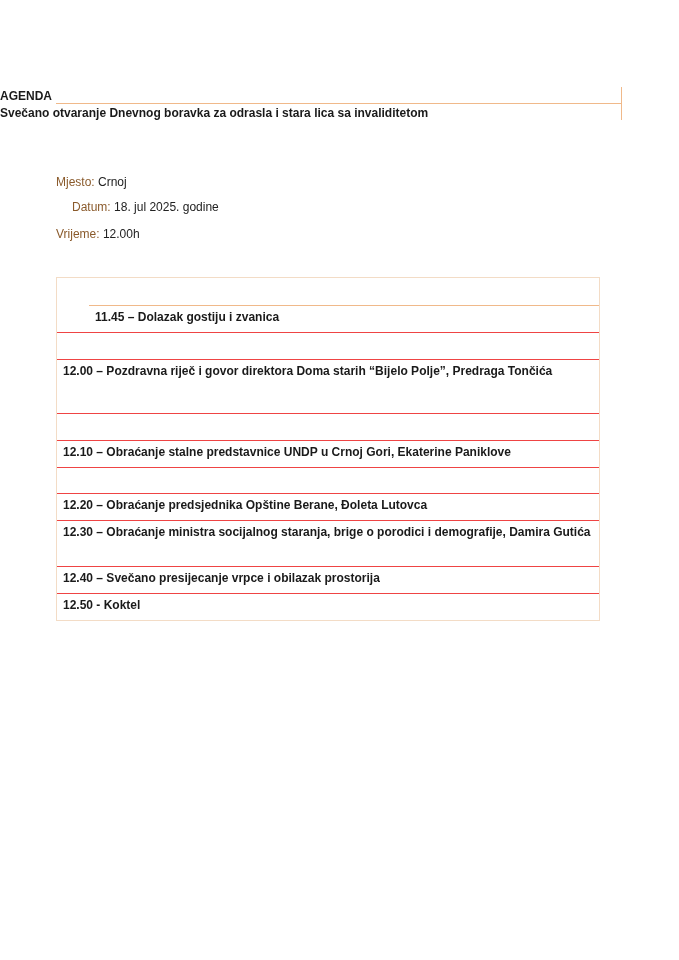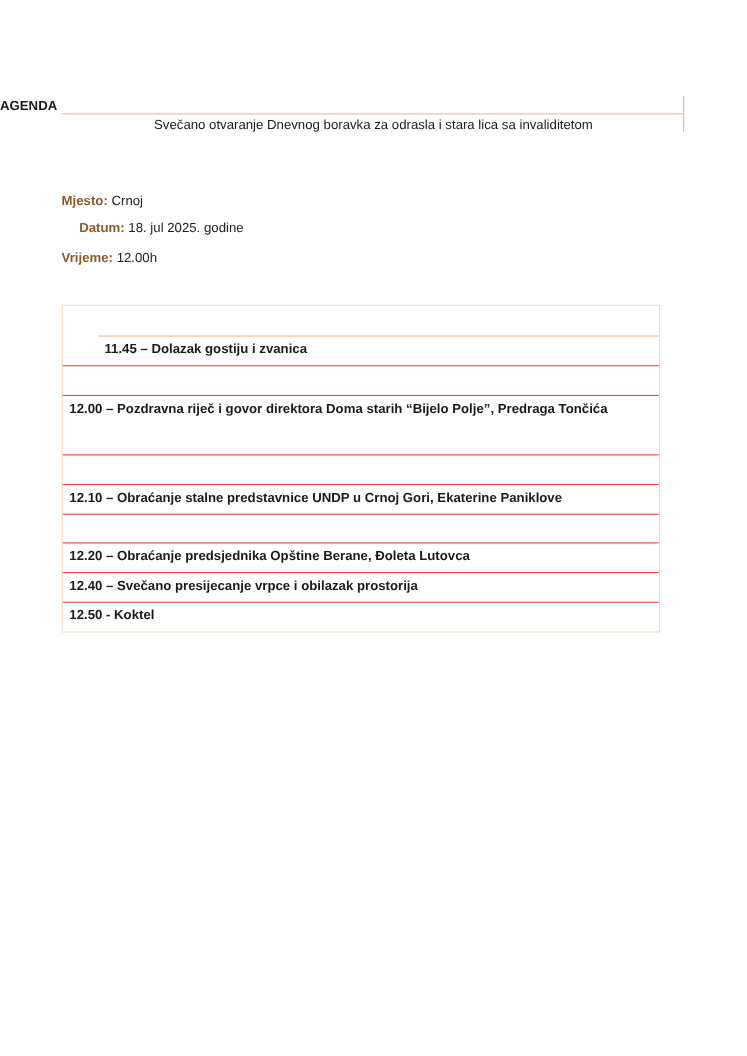--- a/index.html
+++ b/index.html
@@ -14,26 +14,26 @@
     .header-line {
       position: absolute; left: 56px; top: 103px; width: 566px; height: 0;
       border-top: 1.5px solid #f0b98a;
     }
     .header-vline {
       position: absolute; left: 621px; top: 87px; width: 0; height: 33px;
       border-left: 1.5px solid #f0b98a;
     }
     .header-subtitle {
       position: absolute; left: 0; width: 679px; top: 106px;
-      text-align: center; font-size: 12px; font-weight: normal; line-height: 14px;
+      font-size: 12px; font-weight: bold; line-height: 14px;
     }
     .info {
       position: absolute; left: 56px; font-size: 12px; line-height: 14px;
     }
-    .info .lbl { color: #8a5a2b; font-weight: bold; }
+    .info .lbl { color: #8a5a2b; font-weight: normal; }
     .info .val { color: #222; }
     .agenda {
       position: absolute; left: 56px; top: 277px; width: 544px;
       border: 1px solid #f3dcc6; box-sizing: border-box;
     }
     .row {
       border-top: 1px solid #ef4444; box-sizing: border-box;
       padding: 3px 6px 0 6px; font-size: 12px; font-weight: bold; line-height: 16px;
       color: #1a1a1a;
     }
@@ -63,15 +63,16 @@
 
 <div class="agenda">
   <div class="row" style="height:27px"></div>
   <div class="row after-head" style="height:27px">11.45 – Dolazak gostiju i zvanica</div>
   <div class="row" style="height:27px"></div>
   <div class="row" style="height:54px">12.00 – Pozdravna riječ i govor direktora Doma starih “Bijelo Polje”, Predraga Tončića</div>
   <div class="row" style="height:27px"></div>
   <div class="row" style="height:27px">12.10 – Obraćanje stalne predstavnice UNDP u Crnoj Gori, Ekaterine Paniklove</div>
   <div class="row" style="height:26px"></div>
   <div class="row" style="height:27px">12.20 – Obraćanje predsjednika Opštine Berane, Đoleta Lutovca</div>
+  <div class="row" style="height:46px">12.30 – Obraćanje ministra socijalnog staranja, brige o porodici i demografije, Damira Gutića</div>
   <div class="row" style="height:27px">12.40 – Svečano presijecanje vrpce i obilazak prostorija</div>
   <div class="row" style="height:27px">12.50  - Koktel</div>
 </div>
 
 </body></html>

